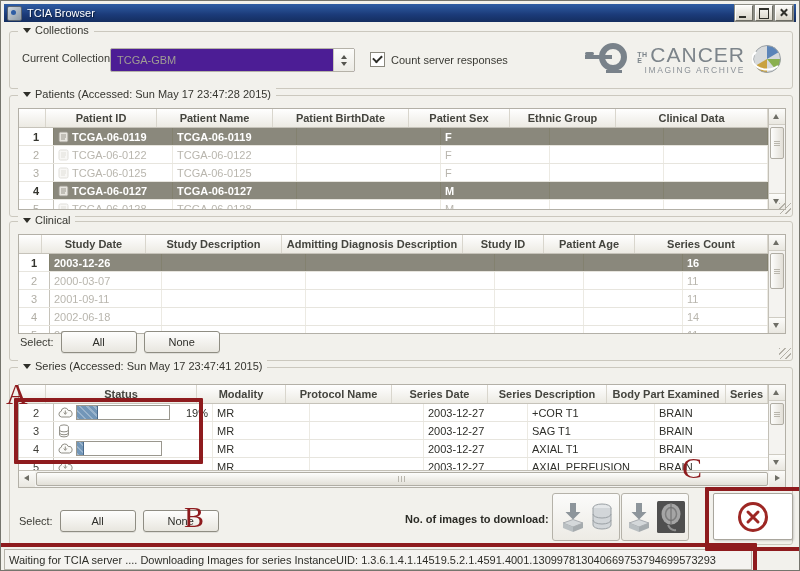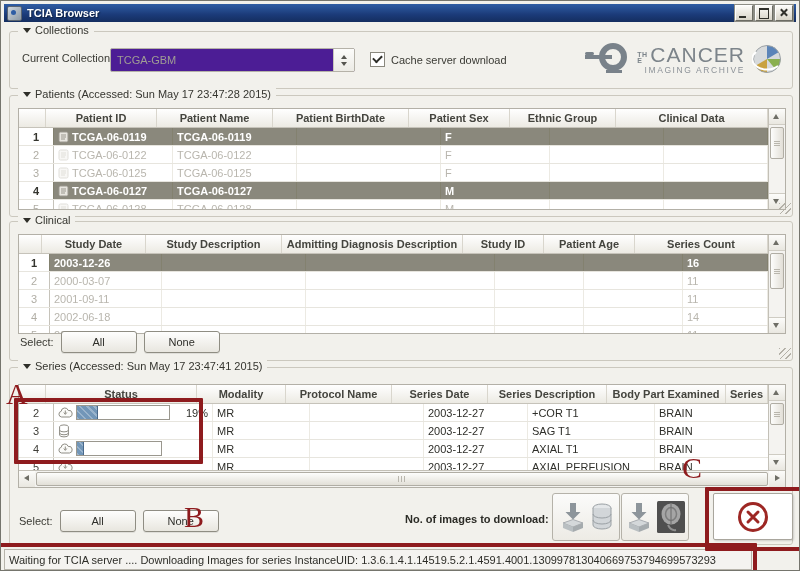--- a/index.html
+++ b/index.html
@@ -3,21 +3,21 @@
 <meta charset="utf-8">
 <style>
   html,body{margin:0;padding:0;}
   body{width:800px;height:571px;overflow:hidden;font-family:"Liberation Sans",sans-serif;font-size:11px;color:#3a3a34;background:#fff;}
   .win{position:absolute;left:0;top:0;width:798px;height:569px;background:#f2f1ec;border:1px solid #75756d;overflow:hidden;}
 
   
   .titlebar{position:absolute;left:3px;top:3px;right:3px;height:18px;background:linear-gradient(180deg,#2f5da4 0%,#1b3a78 60%,#142e60 100%);display:flex;align-items:center;padding:0 3px;}
   .app-icon{width:13px;height:13px;border-radius:2px;background:linear-gradient(135deg,#cfd6dd,#8c98a4);border:1px solid #5a6470;position:relative;flex:none;}
   .app-icon::after{content:"";position:absolute;left:3px;top:3px;width:5px;height:5px;border-radius:50%;background:#2f5da4;}
-  .title-text{color:#fff;font-weight:bold;margin-left:5px;flex:1;text-shadow:1px 1px 1px #0c1d3e;}
+  .title-text{color:#fff;font-weight:normal;margin-left:5px;flex:1;text-shadow:1px 1px 1px #0c1d3e;}
   .wbtns{display:flex;gap:2px;}
   .wbtn{width:16px;height:14px;background:linear-gradient(#fcfbf8,#d8d4c8);border:1px solid #fff;border-right-color:#6c6c64;border-bottom-color:#6c6c64;box-shadow:0 0 0 1px #8d8d85;position:relative;}
   .g-min{position:absolute;left:3px;bottom:2px;width:7px;height:2px;background:#30302b;}
   .g-max{position:absolute;left:3px;top:2px;width:8px;height:8px;border:1px solid #30302b;border-top:2px solid #30302b;}
   .g-x1,.g-x2{position:absolute;left:7px;top:2px;width:2px;height:9px;background:#30302b;}
   .g-x1{transform:rotate(45deg);} .g-x2{transform:rotate(-45deg);}
 
   
   .grp{position:absolute;border:1px solid #cbc8be;border-radius:3px;}
   .legend{position:absolute;top:-8px;left:8px;background:#f2f1ec;padding:0 5px;display:flex;align-items:center;gap:4px;color:#35352f;white-space:nowrap;justify-content:flex-end;}
@@ -155,21 +155,21 @@
       <span class="combo-text">TCGA-GBM</span>
       <span class="combo-spin">
         <span class="tri-up-s"></span>
         <span class="tri-dn-s"></span>
       </span>
     </div>
     <div class="cb">
       <span class="cb-box">
           <span class="cb-check"></span>
         </span>
-      <span>Cache server download</span>
+      <span>Count server responses</span>
     </div>
     <div class="logo">
       <svg width="46" height="36" viewBox="0 0 46 36">
         <circle cx="29" cy="16" r="11" fill="none" stroke="#79828a" stroke-width="6"></circle>
         <rect x="1" y="14" width="27" height="4" fill="#79828a"></rect>
         <rect x="1" y="11" width="9" height="3" rx="1.5" fill="#79828a"></rect>
         <rect x="22" y="29" width="16" height="3" fill="#79828a"></rect>
       </svg>
       <span class="logo-textcol">
         <span class="logo-row1">

